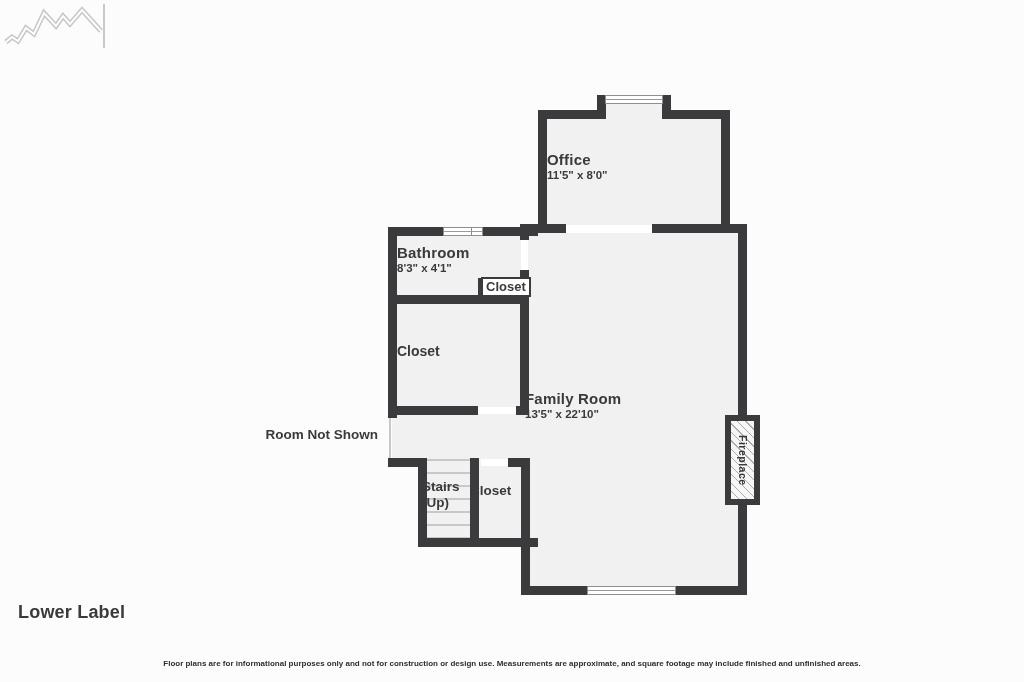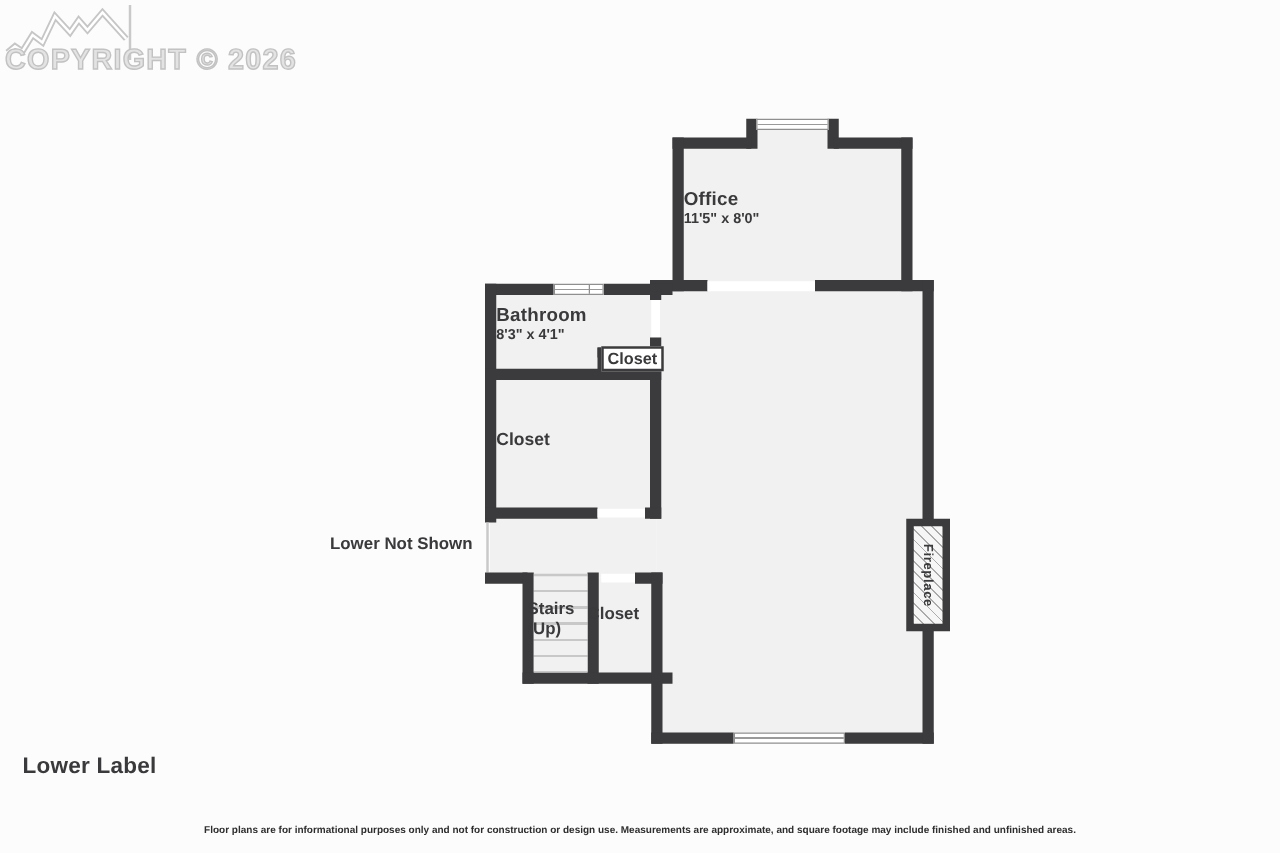--- a/index.html
+++ b/index.html
@@ -68,21 +68,20 @@
 </style>
 </head>
 <body>
 
 <div id="watermark">
   <svg width="100" height="46" viewBox="0 0 100 46" style="position:absolute;left:2px;top:2px;">
     <polyline points="2,38 8,33 14,37 22,24 30,30 40,9 52,22 59,12 66,20 78,6 97,27" fill="none" stroke="#c6c6c6" stroke-width="5" stroke-linejoin="miter"></polyline>
     <polyline points="2,38 8,33 14,37 22,24 30,30 40,9 52,22 59,12 66,20 78,6 97,27" fill="none" stroke="#ffffff" stroke-width="2" stroke-linejoin="miter"></polyline>
   </svg>
   <div id="wm-bar"></div>
-  <div id="wm-copy" class="wm-text">COPYRIGHT © 2026</div>
 </div>
 
 <div id="plan">
 
   <div class="fill" style="left:601px;top:99px;width:66px;height:21px;"></div>
   <div class="fill" style="left:542px;top:114px;width:184px;height:119px;"></div>
   <div class="fill" style="left:392px;top:231px;width:133px;height:231px;"></div>
   <div class="fill" style="left:422px;top:462px;width:112px;height:81px;"></div>
   <div class="fill" style="left:525px;top:228px;width:218px;height:367px;"></div>
 
@@ -142,26 +141,30 @@
 
   <div class="lbl" style="left:397px;top:244px;width:97px;">
     <div class="room-name">Bathroom</div>
     <div class="room-dims">8'3" x 4'1"</div>
   </div>
 
   <div class="closet-tag" style="left:481px;top:277px;">Closet</div>
 
   <div class="lbl" style="left:397px;top:343px;width:123px;font-size:14px;">Closet</div>
 
+  <div class="lbl" style="left:525px;top:390px;width:218px;">
+    <div class="room-name">Family Room</div>
+    <div class="room-dims">13'5" x 22'10"</div>
+  </div>
 
   <div class="lbl" style="left:422px;top:479px;width:70px;font-size:13.5px;line-height:16px;">
     <div>Stairs</div>
     <div>(Up)</div>
   </div>
 
   <div class="lbl" style="left:470px;top:483px;width:60px;font-size:13.5px;">Closet</div>
 
-  <div id="space-not-shown">Lower Not Shown</div>
+  <div id="space-not-shown">Room Not Shown</div>
 </div>
 
 <div id="lower-label">Lower Label</div>
 
 <div id="disclaimer">Floor plans are for informational purposes only and not for construction or design use. Measurements are approximate, and square footage may include finished and unfinished areas.</div>
 
 </body></html>

